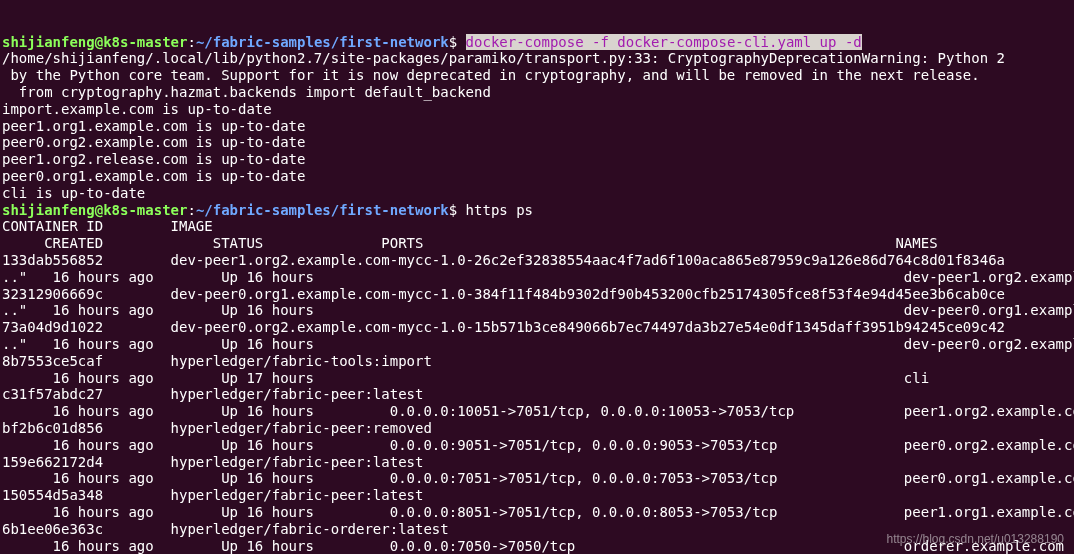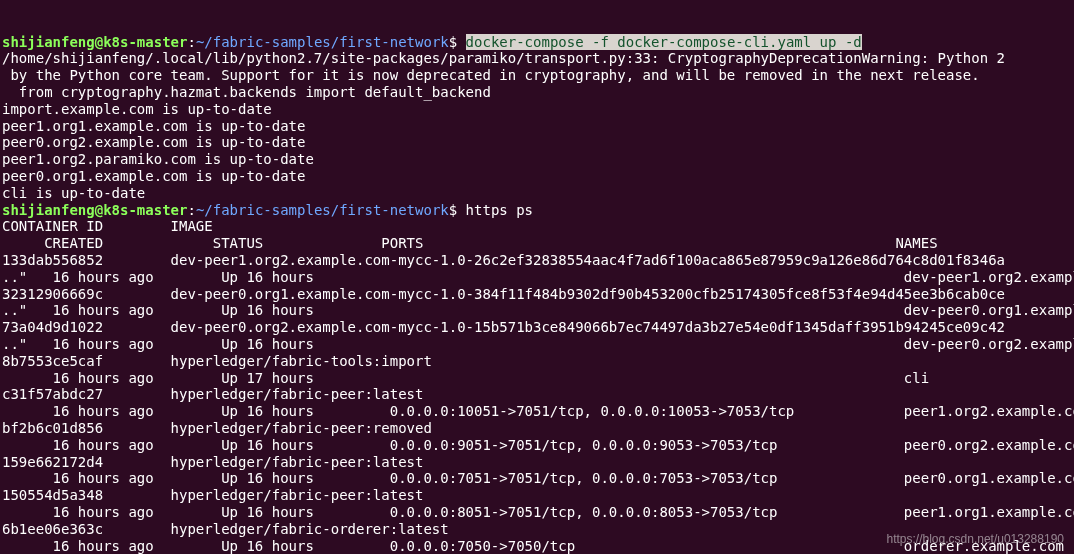--- a/index.html
+++ b/index.html
@@ -12,25 +12,25 @@
     line-height: 1.2;
     width: 1074px;
     height: 554px;
     overflow: hidden;
   }
   .terminal {
     white-space: pre;
     padding: 0 2px;
   }
   .user { color: #8cff5a; font-weight: bold; margin-top: 28px; }
-  .path { color: #6fa8ff; font-weight: normal; }
+  .path { color: #6fa8ff; font-weight: bold; }
   .white { color: #ffffff; }
   .sel {
     background: #d9d4cf;
-    color: #14532d;
+    color: #a21caf;
   }
   .hdr { font-weight: normal; }
   .watermark {
     position: absolute;
     right: 10px;
     bottom: 8px;
     color: rgba(230,230,230,0.55);
     font-size: 12px;
     font-family: Liberation Sans, sans-serif;
   }
@@ -40,21 +40,21 @@
 
 <div class="terminal">
 <span class="white">                                                          </span>
 <span class="user">shijianfeng@k8s-master</span><span class="white">:</span><span class="path">~/fabric-samples/first-network</span><span class="white">$ </span><span class="sel">docker-compose -f docker-compose-cli.yaml up -d</span>
 <span class="white">/home/shijianfeng/.local/lib/python2.7/site-packages/paramiko/transport.py:33: CryptographyDeprecationWarning: Python 2</span>
 <span class="white"> by the Python core team. Support for it is now deprecated in cryptography, and will be removed in the next release.</span>
 <span class="white">  from cryptography.hazmat.backends import default_backend</span>
 <span class="white">import.example.com is up-to-date</span>
 <span class="white">peer1.org1.example.com is up-to-date</span>
 <span class="white">peer0.org2.example.com is up-to-date</span>
-<span class="white">peer1.org2.paramiko.com is up-to-date</span>
+<span class="white">peer1.org2.release.com is up-to-date</span>
 <span class="white">peer0.org1.example.com is up-to-date</span>
 <span class="white">cli is up-to-date</span>
 <span class="user">shijianfeng@k8s-master</span><span class="white">:</span><span class="path">~/fabric-samples/first-network</span><span class="white">$ </span><span class="white">https ps</span>
 <span class="white hdr">CONTAINER ID        IMAGE                                                                                                  </span>
 <span class="white hdr">     CREATED             STATUS              PORTS                                                        NAMES</span>
 <span class="white">133dab556852        dev-peer1.org2.example.com-mycc-1.0-26c2ef32838554aac4f7ad6f100aca865e87959c9a126e86d764c8d01f8346a</span>
 <span class="white">.."   16 hours ago        Up 16 hours                                                                      dev-peer1.org2.example</span>
 <span class="white">32312906669c        dev-peer0.org1.example.com-mycc-1.0-384f11f484b9302df90b453200cfb25174305fce8f53f4e94d45ee3b6cab0ce</span>
 <span class="white">.."   16 hours ago        Up 16 hours                                                                      dev-peer0.org1.example</span>
 <span class="white">73a04d9d1022        dev-peer0.org2.example.com-mycc-1.0-15b571b3ce849066b7ec74497da3b27e54e0df1345daff3951b94245ce09c42</span>

